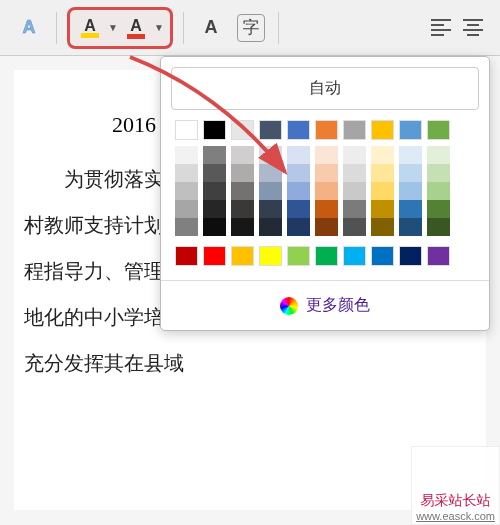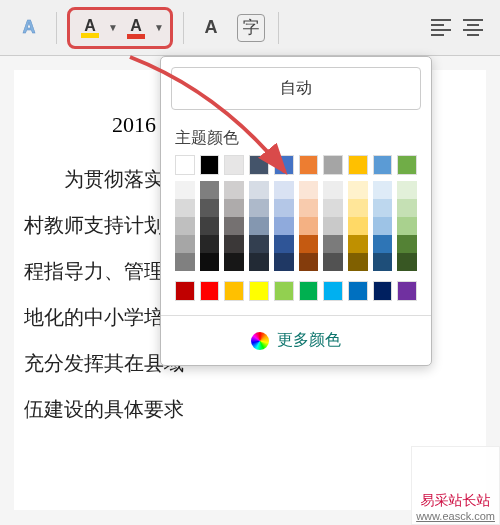--- a/index.html
+++ b/index.html
@@ -25,29 +25,29 @@
     .align-group { display: flex; gap: 2px; margin-left: auto; }
     .align-btn { width: 30px; height: 30px; display: flex; flex-direction: column; justify-content: center; gap: 3px; padding: 5px; cursor: pointer; }
     .align-btn .ln { height: 2px; background: #555; }
     
     .doc-area { background: #fff; margin: 14px; padding: 30px 10px 0 10px; height: 440px; position: relative; font-family: "SimSun", serif; }
     .doc-title { font-size: 22px; padding: 12px 0 18px 88px; font-family: "SimSun", serif; }
     .doc-body { font-size: 20px; line-height: 2.3; color: #222; }
     .doc-body p { text-indent: 0; }
     .doc-body p:first-child { text-indent: 2em; }
     
-    .color-popup { position: absolute; top: 56px; left: 160px; width: 272px; background: #fff; border: 1px solid #bbb; border-radius: 5px; box-shadow: 0 3px 12px rgba(0,0,0,0.2); z-index: 10; }
+    .color-popup { position: absolute; top: 56px; left: 160px; width: 330px; background: #fff; border: 1px solid #bbb; border-radius: 5px; box-shadow: 0 3px 12px rgba(0,0,0,0.2); z-index: 10; }
     .auto-btn { margin: 10px; padding: 10px; border: 1px solid #ccc; border-radius: 4px; text-align: center; font-size: 16px; cursor: pointer; color: #333; }
     .section-label { padding: 8px 14px 6px; font-size: 16px; color: #444; }
     .swatch-row { display: flex; gap: 5px; padding: 0 14px 6px; }
     .swatch { width: 23px; height: 20px; border: 1px solid #ddd; cursor: pointer; }
     .shade-grid { padding: 0 14px 10px; }
     .shade-row { display: flex; gap: 5px; }
     .shade-row .swatch { height: 18px; border-radius: 0; border: none; }
-    .more-btn { border-top: 1px solid #ddd; padding: 14px; display: flex; align-items: center; justify-content: center; gap: 8px; font-size: 16px; color: #0f766e; cursor: pointer; }
+    .more-btn { border-top: 1px solid #ddd; padding: 14px; display: flex; align-items: center; justify-content: center; gap: 8px; font-size: 16px; color: #4c1d95; cursor: pointer; }
     .color-wheel { width: 18px; height: 18px; border-radius: 50%; background: conic-gradient(red,orange,yellow,lime,cyan,blue,magenta,red); }
     
     .arrow-annotation { position: absolute; top: 52px; left: 110px; z-index: 20; pointer-events: none; }
     
     .watermark { position: absolute; right: 0; bottom: 0; z-index: 30; display: flex; flex-direction: column; align-items: center; background: rgba(255,255,255,0.9); padding: 2px 4px; border: 1px solid #eee; font-family: Arial, sans-serif; }
     .watermark .cn { font-size: 14px; color: #ce0e42; font-family: "KaiTi","STKaiti",serif; margin-top: 43px; }
     .watermark .en { font-size: 11px; color: #777; text-decoration: underline; }
   </style>
 </head>
 <body>
@@ -101,27 +101,25 @@
 </div>
 
 <div class="doc-area">
   <div class="doc-title">2016</div>
   <div class="doc-body">
     <p>为贯彻落实《</p>
     <p>村教师支持计划</p>
     <p>程指导力、管理者</p>
     <p>地化的中小学培讨</p>
     <p>充分发挥其在县域</p>
-    <p>伍建设的具体要求</p>
   </div>
 </div>
 
 <div class="color-popup">
   <div class="auto-btn">自动</div>
-  <div class="section-label">主题颜色</div>
   <div class="swatch-row" id="theme-row">
       <div class="swatch" style="background: rgb(255, 255, 255);"></div>
       <div class="swatch" style="background: rgb(0, 0, 0);"></div>
       <div class="swatch" style="background: rgb(231, 230, 230);"></div>
       <div class="swatch" style="background: rgb(68, 84, 106);"></div>
       <div class="swatch" style="background: rgb(68, 114, 196);"></div>
       <div class="swatch" style="background: rgb(237, 125, 49);"></div>
       <div class="swatch" style="background: rgb(165, 165, 165);"></div>
       <div class="swatch" style="background: rgb(255, 192, 0);"></div>
       <div class="swatch" style="background: rgb(91, 155, 213);"></div>

